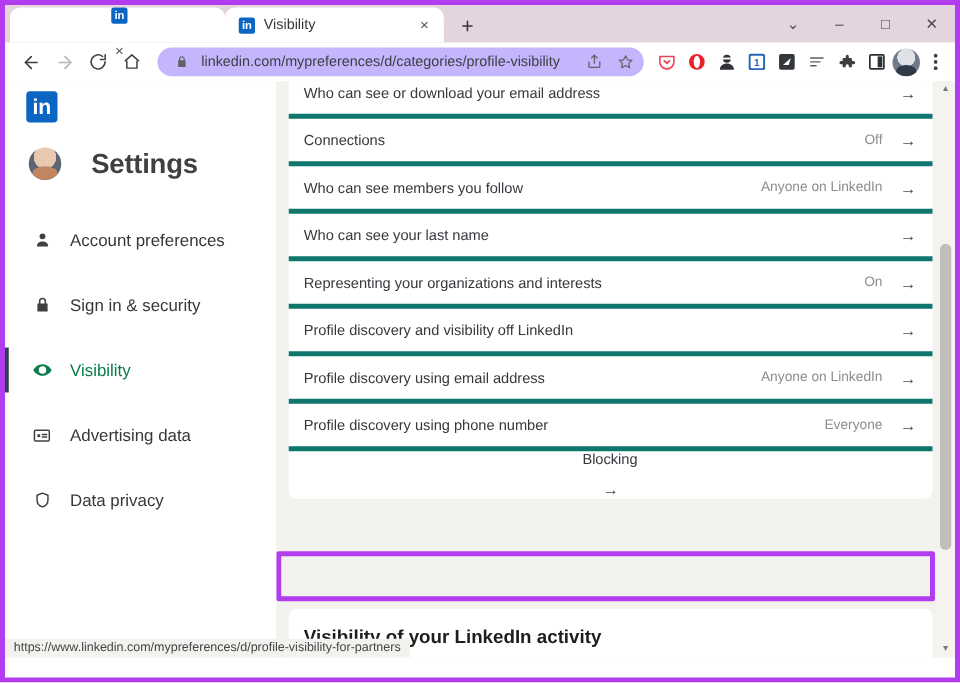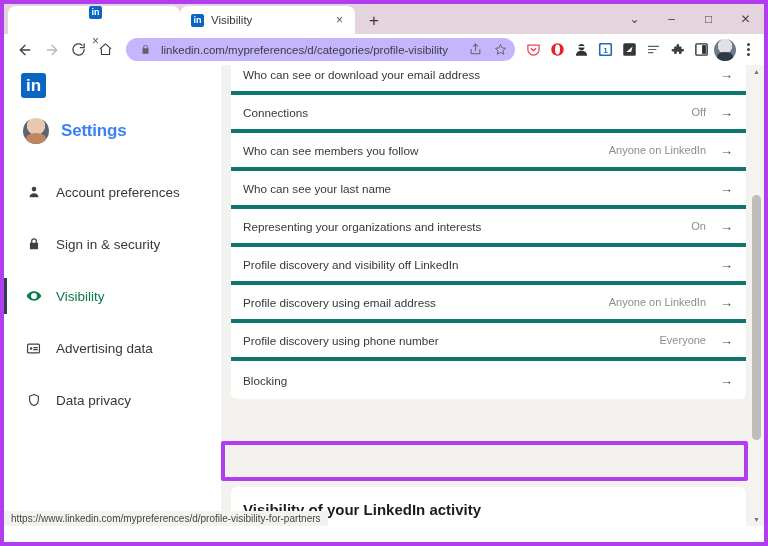--- a/index.html
+++ b/index.html
@@ -177,21 +177,21 @@
   .settings-avatar {
     width: 26px; height: 26px; border-radius: 50%;
     background: radial-gradient(circle at 50% 30%, #e8c9b0 0 40%, #5b6672 41% 100%);
     position: relative; overflow: hidden; flex: none;
   }
   .settings-avatar::after {
     content: ""; position: absolute; left: 3px; right: 3px; bottom: 0;
     height: 11px; background: #c28561; border-radius: 50% 50% 0 0;
   }
   .settings-title {
-    font-size: 17px; font-weight: 600; color: #3b82f6; letter-spacing: -0.2px;
+    font-size: 22px; font-weight: 600; color: #404040; letter-spacing: -0.2px; margin-left: 12px;
   }
   .nav { margin-top: 22px; }
   .nav-item {
     position: relative;
     display: flex; align-items: center; gap: 14px;
     height: 52px;
     padding-left: 21px;
     font-size: 13.5px;
     color: #373737;
   }
@@ -225,21 +225,21 @@
   .card.c2 { top: 422px; border-radius: 6px; padding-bottom: 4px; }
 
   .row {
     display: flex; align-items: center;
     height: 38px;
     padding: 0 13px 0 12px;
     border-bottom: 4px solid #0f766e;
     font-size: 11.7px;
     color: #35383c;
   }
-  .row:last-child { border-bottom: none; }
+  .row:last-child { border-bottom: none; flex-direction: column; }
   .row-label { flex: 1; min-width: 0; white-space: nowrap; overflow: hidden; text-overflow: ellipsis; }
   .row-value { color: #8d8d8d; font-size: 11px; margin-right: 13px; white-space: nowrap; }
   .row-arrow { width: 14px; color: #4a4a4a; font-size: 13px; flex: none; text-align: right; }
 
   .section-title {
     font-size: 15px; font-weight: 600; color: #1d1d1d;
     padding: 14px 12px 11px 12px;
   }
 
   

